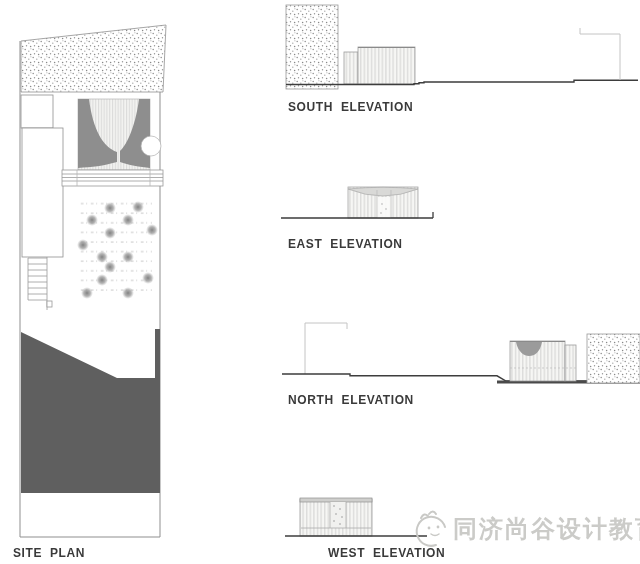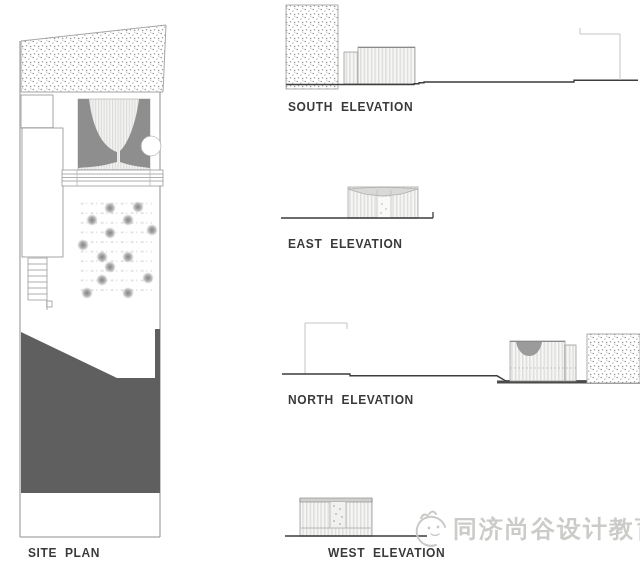--- a/index.html
+++ b/index.html
@@ -1,21 +1,21 @@
 <!DOCTYPE html>
 <html><head>
 <meta charset="utf-8">
 <style>
   html,body{margin:0;padding:0;background:#ffffff;}
   .canvas{position:relative;width:640px;height:564px;background:#ffffff;overflow:hidden;
           font-family:"Liberation Sans",sans-serif;}
   .drawing-svg{position:absolute;left:0;top:0;}
   .lbl{position:absolute;font-size:12px;font-weight:700;color:#3a3a3a;
        letter-spacing:.6px;word-spacing:4px;white-space:nowrap;}
-  .lbl-site{left:28px;top:546px;}
+  .lbl-site{left:13px;top:546px;}
   .lbl-south{left:288px;top:100px;}
   .lbl-east{left:288px;top:237px;}
   .lbl-north{left:288px;top:393px;}
   .lbl-west{left:288px;top:546px;margin-left:40px;}
   .watermark-text{position:absolute;left:453px;top:513px;font-size:24px;font-weight:700;
        color:#cbcbc8;letter-spacing:2px;white-space:nowrap;
        font-family:"DejaVu Sans","Liberation Sans",sans-serif;}
 </style>
 </head>
 <body>

